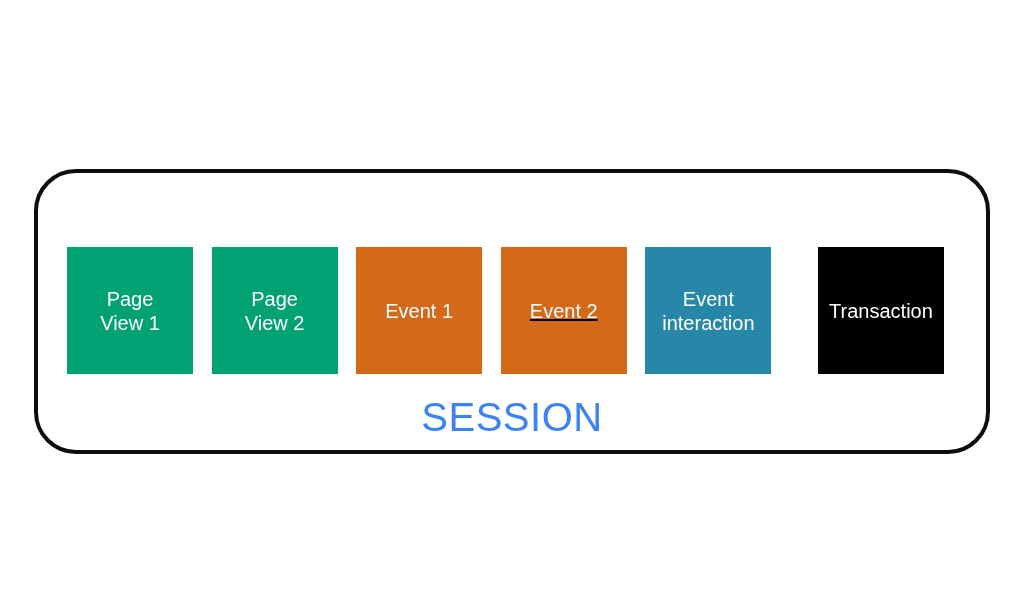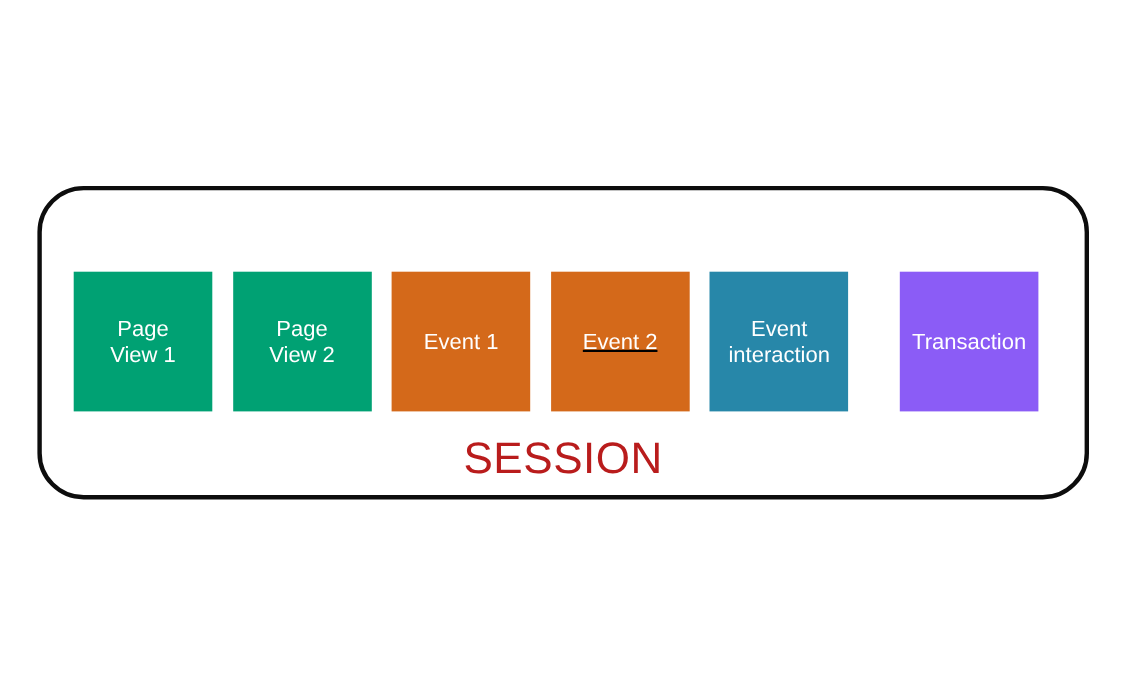--- a/index.html
+++ b/index.html
@@ -78,23 +78,23 @@
 
       <div class="event-box" style="background-color: rgb(212, 105, 26); text-decoration: underline;">
         <span class="label">Event 2</span>
       </div>
 
       <div class="event-box" style="background-color: rgb(39, 135, 169);">
         <span class="label">Event
 interaction</span>
       </div>
 
-      <div class="event-box" style="background-color: #8b5cf6; margin-left: 28px;">
+      <div class="event-box" style="background-color: #000000; margin-left: 28px;">
         <span class="label">Transaction</span>
       </div>
 
     </div>
 
-    <div class="session-label" style="color: #b91c1c;">SESSION</div>
+    <div class="session-label" style="color: #3b82f6;">SESSION</div>
 
   </div>
 
 </div>
 
 </body></html>

